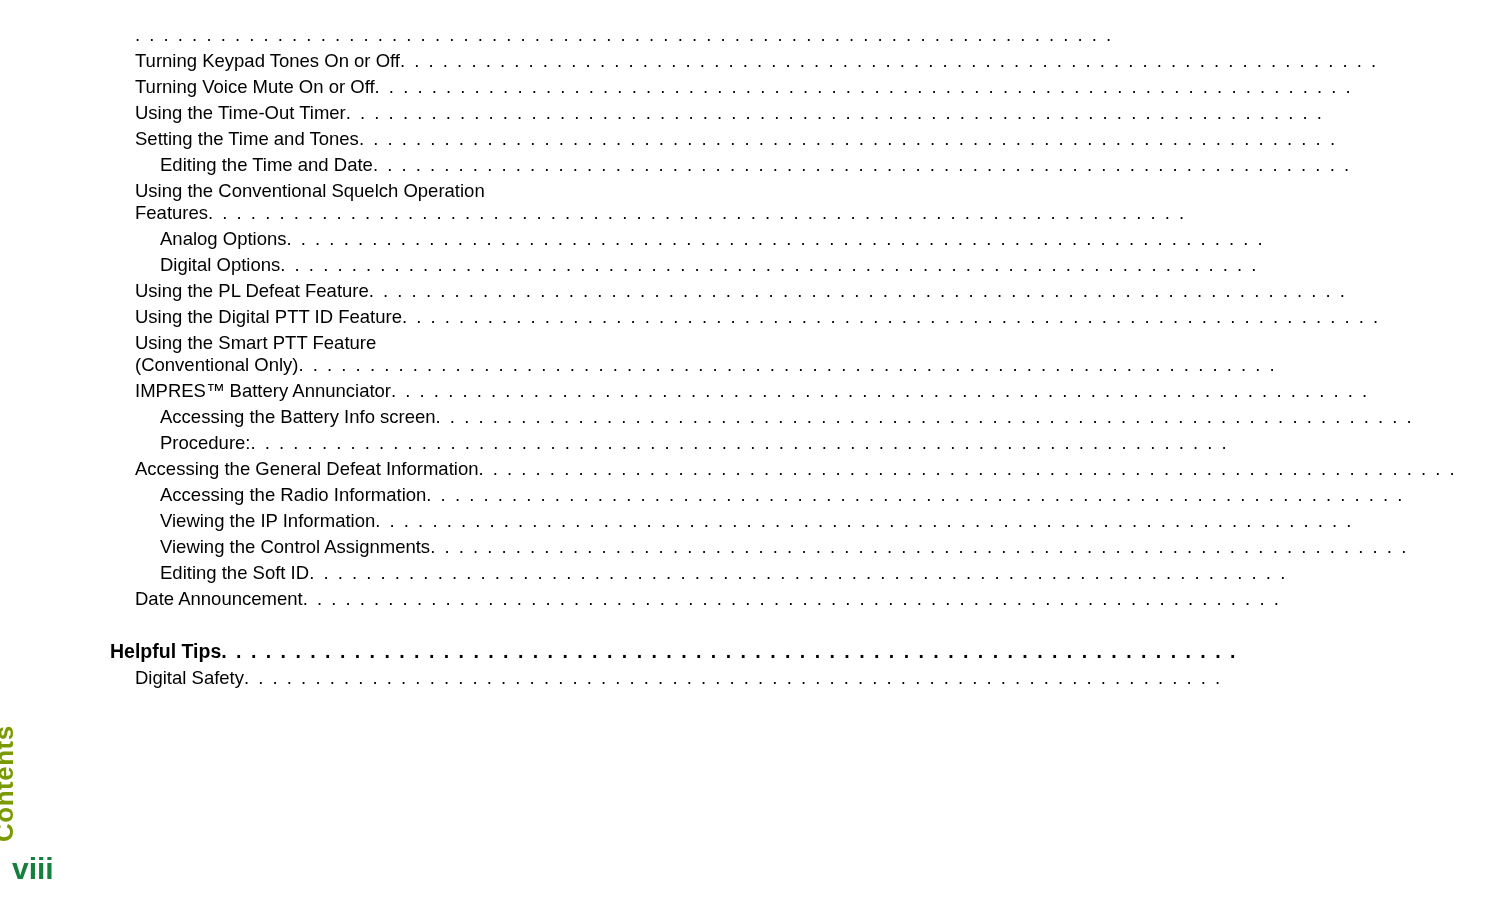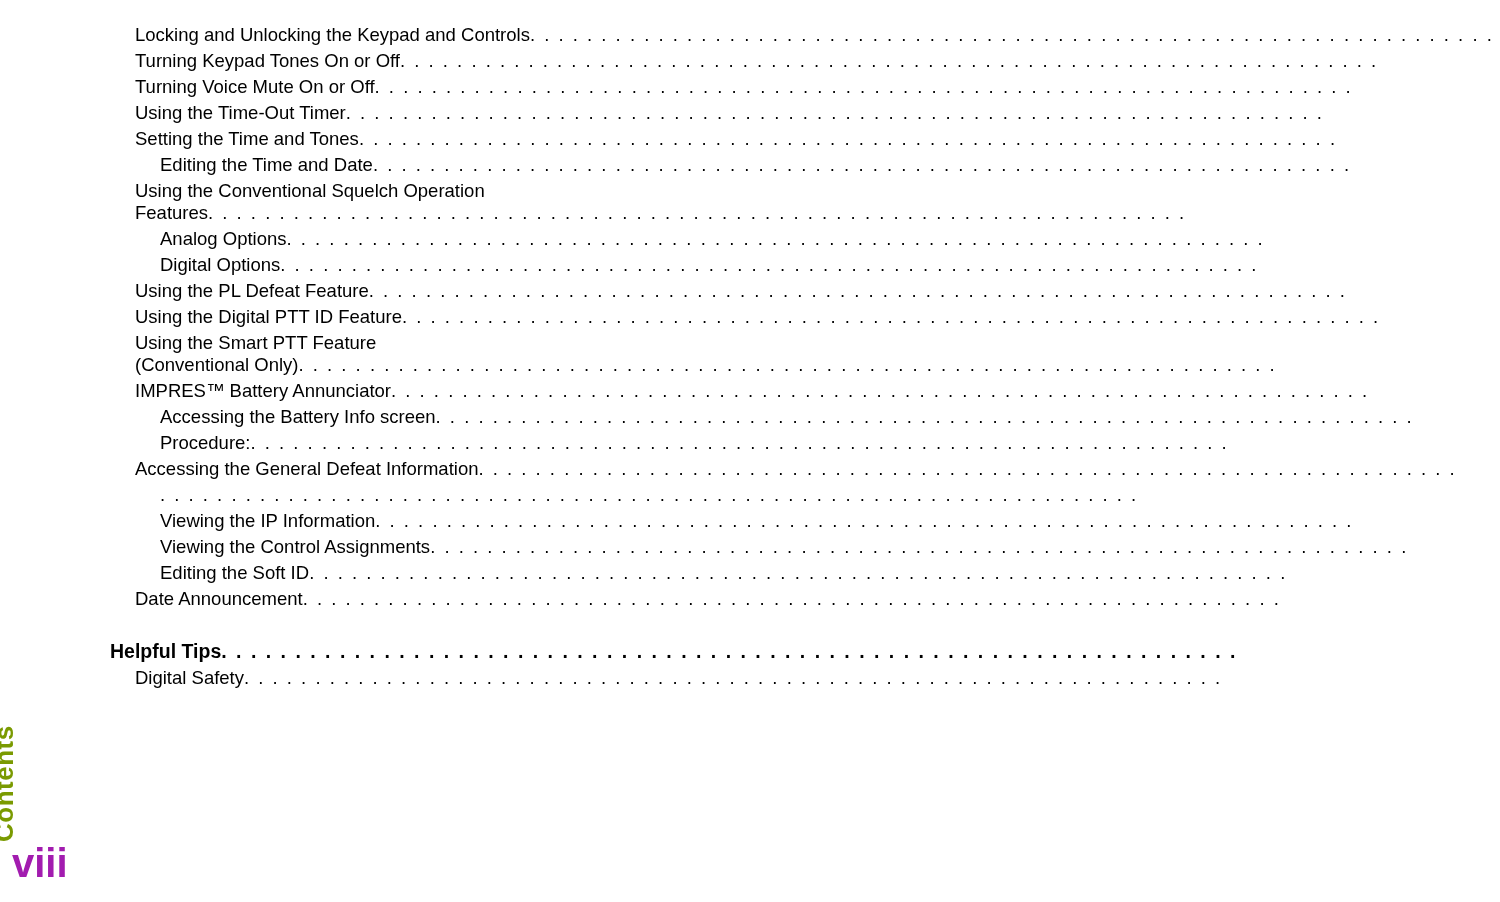--- a/index.html
+++ b/index.html
@@ -56,32 +56,31 @@
     font-size: 26px;
     font-weight: bold;
     color: #7a9a01;
     letter-spacing: 0.5px;
   }
   .page-num {
     position: absolute;
     left: 12px;
     bottom: 16px;
     font-family: "Trebuchet MS", Verdana, sans-serif;
-    font-size: 40px;
+    font-size: 30px;
     font-weight: bold;
-    color: #a21caf;
+    color: #15803d;
   }
 </style>
 </head>
 <body>
 
 <div class="page">
   <div class="col" id="col-0">
       <div class="toc-line indent-1">
-        <span class="toc-title">Locking and Unlocking the Keypad and Controls</span>
         <span class="toc-dots"> . . . . . . . . . . . . . . . . . . . . . . . . . . . . . . . . . . . . . . . . . . . . . . . . . . . . . . . . . . . . . . . . . . . . .</span>
       </div>
       <div class="toc-line indent-1">
         <span class="toc-title">Turning Keypad Tones On or Off</span>
         <span class="toc-dots"> . . . . . . . . . . . . . . . . . . . . . . . . . . . . . . . . . . . . . . . . . . . . . . . . . . . . . . . . . . . . . . . . . . . . .</span>
       </div>
       <div class="toc-line indent-1">
         <span class="toc-title">Turning Voice Mute On or Off</span>
         <span class="toc-dots"> . . . . . . . . . . . . . . . . . . . . . . . . . . . . . . . . . . . . . . . . . . . . . . . . . . . . . . . . . . . . . . . . . . . . .</span>
       </div>
@@ -145,20 +144,21 @@
       </div>
       <div class="toc-line indent-2">
         <span class="toc-title">Procedure:</span>
         <span class="toc-dots"> . . . . . . . . . . . . . . . . . . . . . . . . . . . . . . . . . . . . . . . . . . . . . . . . . . . . . . . . . . . . . . . . . . . . .</span>
       </div>
       <div class="toc-line indent-1">
         <span class="toc-title">Accessing the General Defeat Information</span>
         <span class="toc-dots"> . . . . . . . . . . . . . . . . . . . . . . . . . . . . . . . . . . . . . . . . . . . . . . . . . . . . . . . . . . . . . . . . . . . . .</span>
       </div>
       <div class="toc-line indent-2">
+        <span class="toc-title">Accessing the Radio Information</span>
         <span class="toc-dots"> . . . . . . . . . . . . . . . . . . . . . . . . . . . . . . . . . . . . . . . . . . . . . . . . . . . . . . . . . . . . . . . . . . . . .</span>
       </div>
       <div class="toc-line indent-2">
         <span class="toc-title">Viewing the IP Information</span>
         <span class="toc-dots"> . . . . . . . . . . . . . . . . . . . . . . . . . . . . . . . . . . . . . . . . . . . . . . . . . . . . . . . . . . . . . . . . . . . . .</span>
       </div>
       <div class="toc-line indent-2">
         <span class="toc-title">Viewing the Control Assignments</span>
         <span class="toc-dots"> . . . . . . . . . . . . . . . . . . . . . . . . . . . . . . . . . . . . . . . . . . . . . . . . . . . . . . . . . . . . . . . . . . . . .</span>
       </div>

